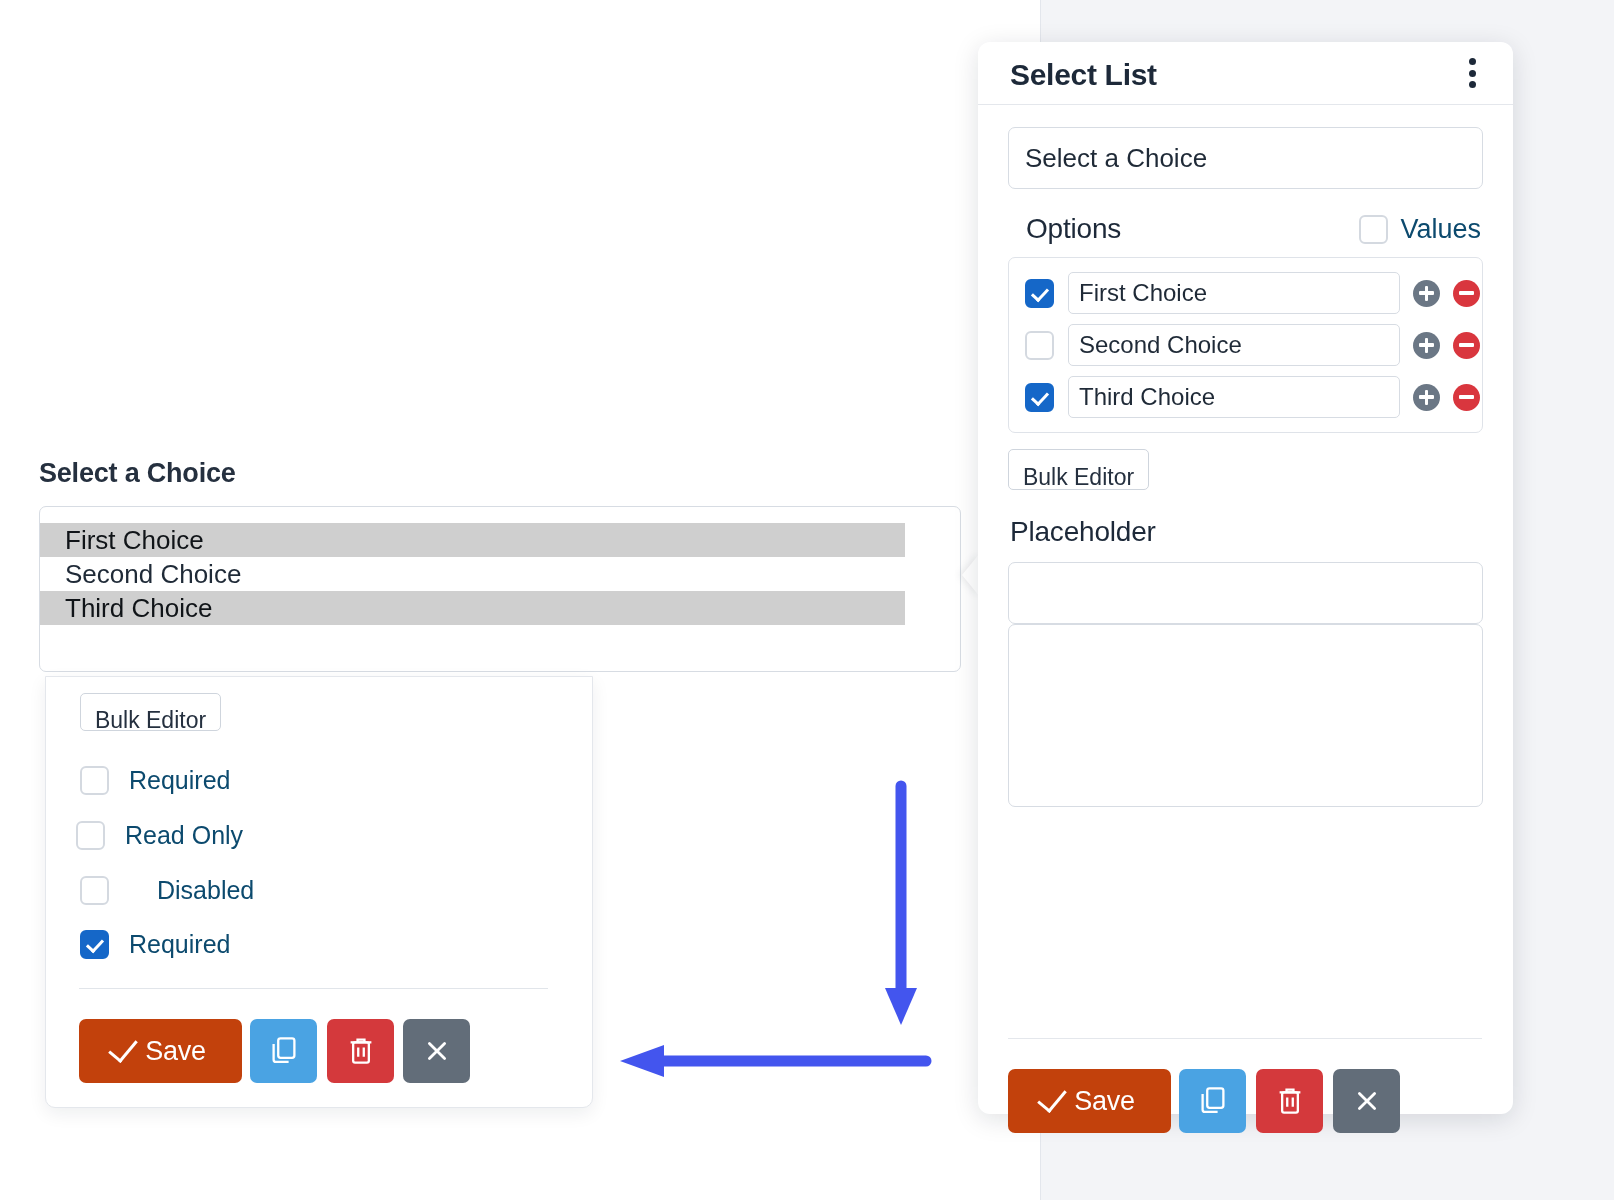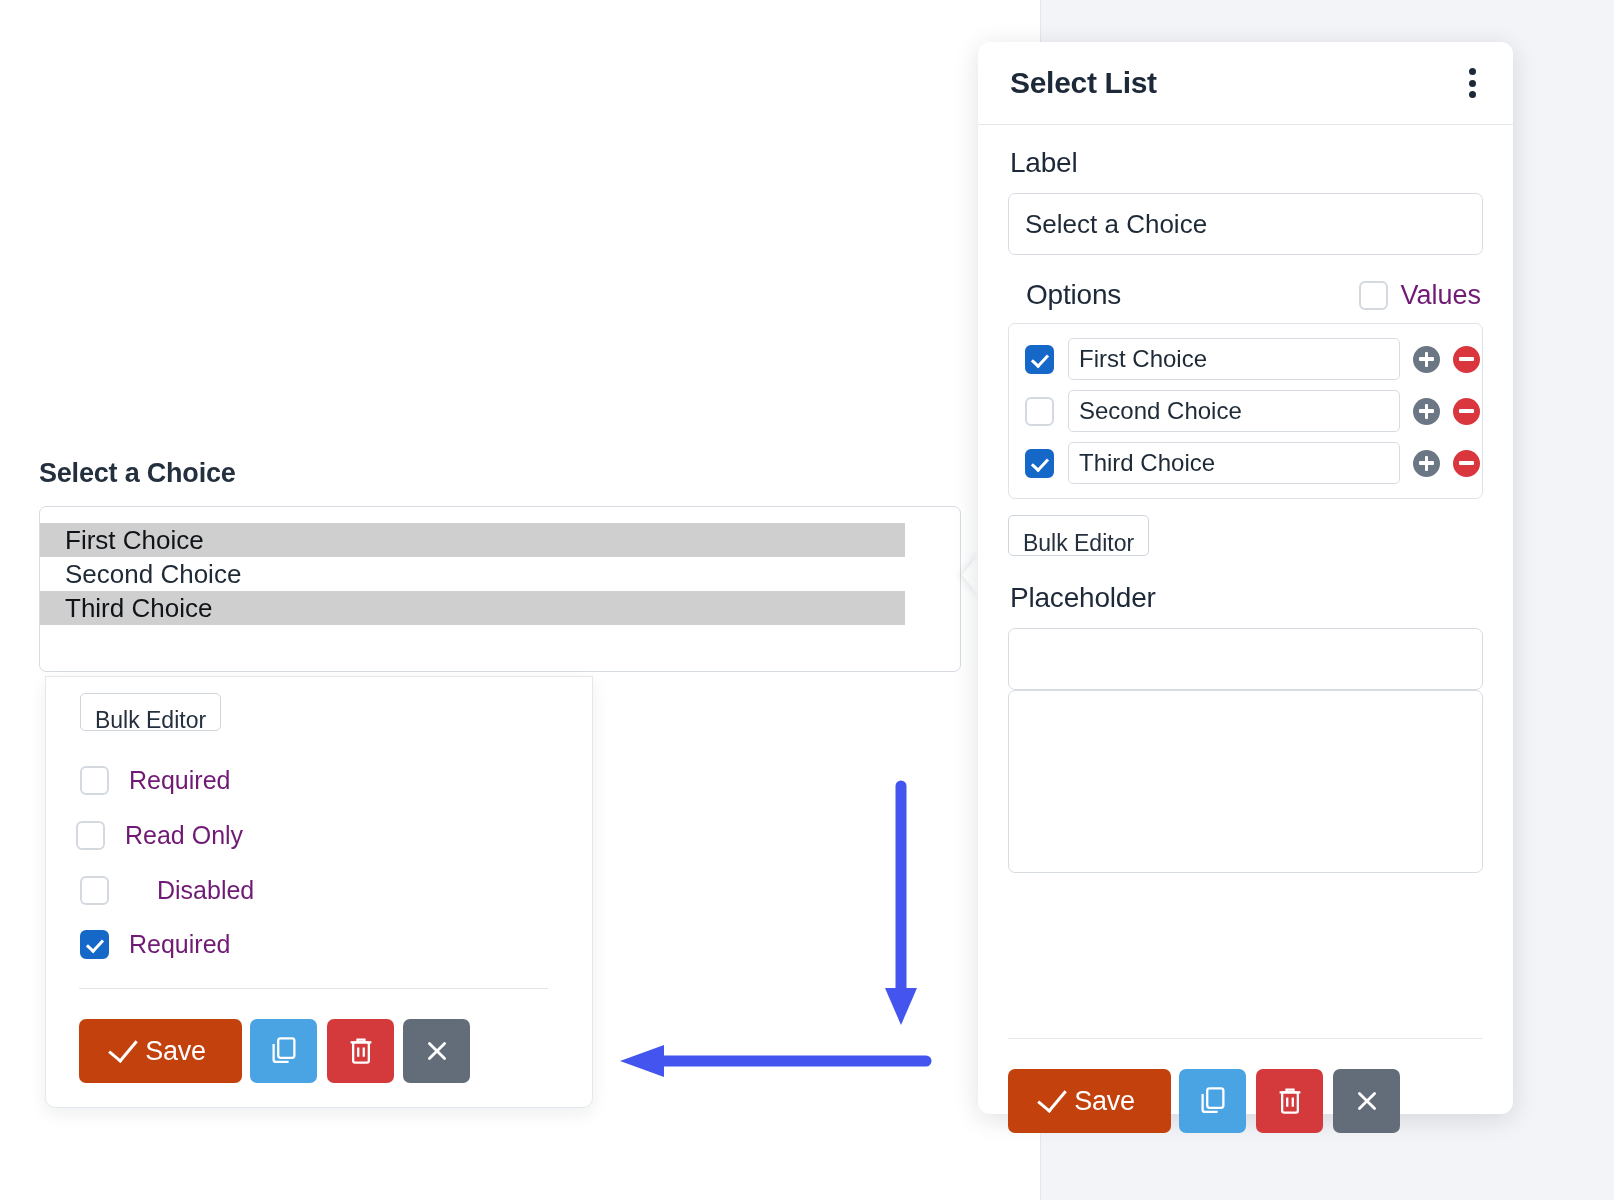--- a/index.html
+++ b/index.html
@@ -128,21 +128,21 @@
     left: 8px;
     top: 4px;
     width: 7px;
     height: 13px;
     border: solid #ffffff;
     border-width: 0 3.4px 3.4px 0;
     transform: rotate(43deg);
   }
   .chk-label {
     font-size: 25px;
-    color: #701a75;
+    color: #0c4a6e;
     margin-left: 20px;
     white-space: nowrap;
   }
 
   .card-divider {
     position: absolute;
     left: 79px;
     top: 988px;
     width: 469px;
     height: 1px;
@@ -206,25 +206,25 @@
     top: 553px;
     width: 0;
     height: 0;
     border-top: 22px solid transparent;
     border-bottom: 22px solid transparent;
     border-right: 18px solid #ffffff;
     filter: drop-shadow(-3px 0 3px rgba(16,24,40,0.08));
   }
   .panel-header {
     position: relative;
-    height: 83px;
+    height: 63px;
     border-bottom: 1px solid #e4e7ec;
     display: flex;
-    align-items: center;
-    padding: 4px 32px;
+    align-items: flex-start;
+    padding: 16px 32px;
     box-sizing: border-box;
   }
   .panel-title {
     font-size: 30px;
     font-weight: bold;
     color: #1d2939;
     letter-spacing: -0.3px;
   }
   .kebab {
     position: absolute;
@@ -461,21 +461,20 @@
     <div class="panel-title">Select List</div>
     <div class="kebab">
       <span></span>
       <span></span>
       <span></span>
     </div>
   </div>
 
   <div class="panel-body">
 
-    <div class="field-label">Label</div>
     <input class="text-input" type="text" value="Select a Choice" style="">
 
     <div class="options-head">
       <div class="options-title">Options</div>
       <div class="values-toggle">
         <div class="chk-box"></div>
         <div class="chk-label">Values</div>
       </div>
     </div>
 

